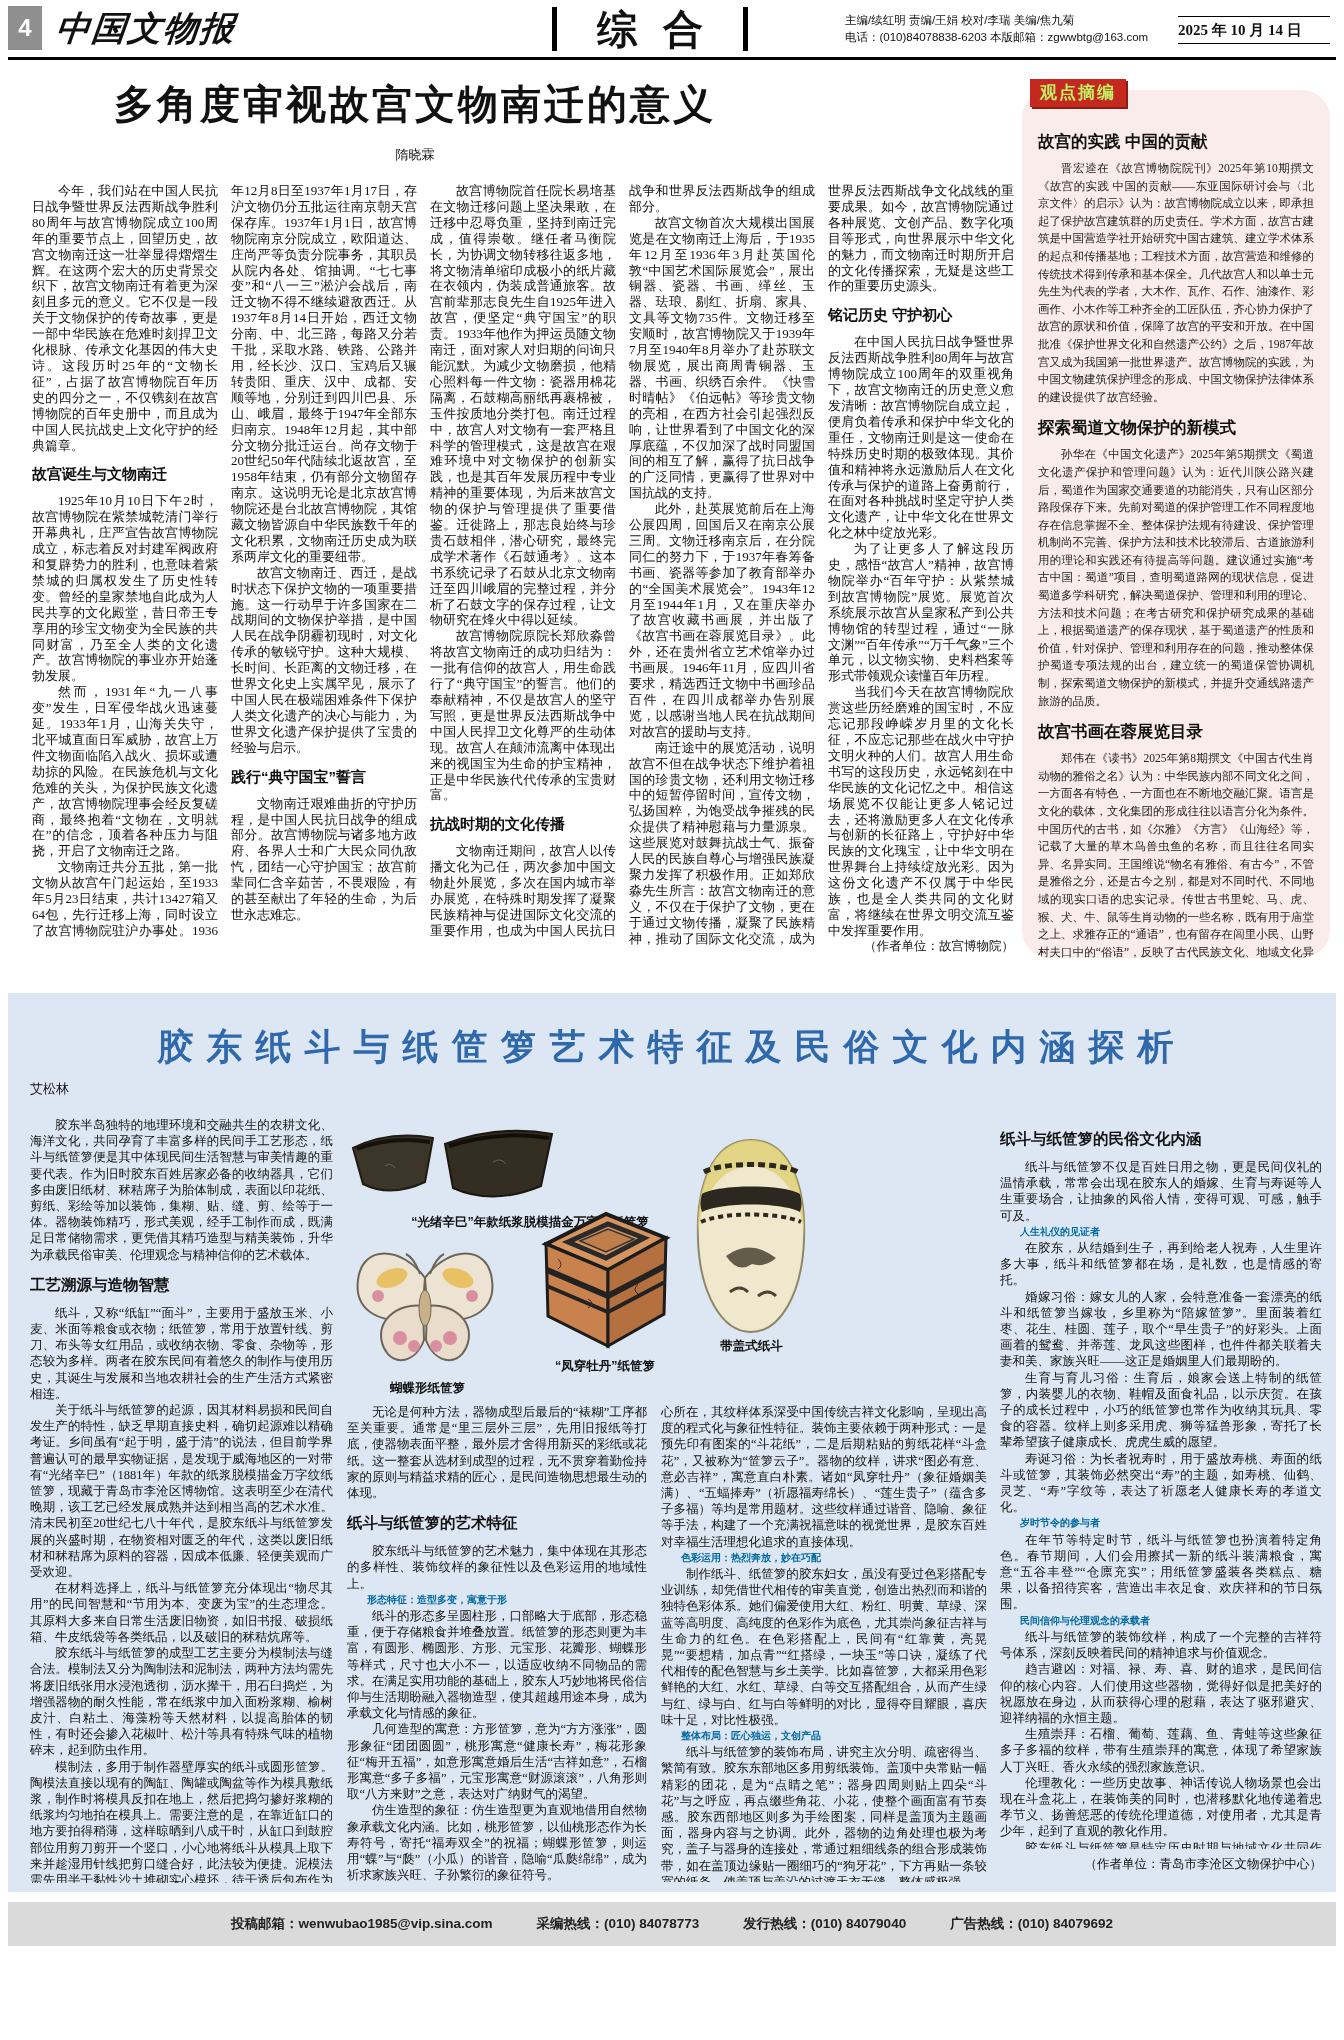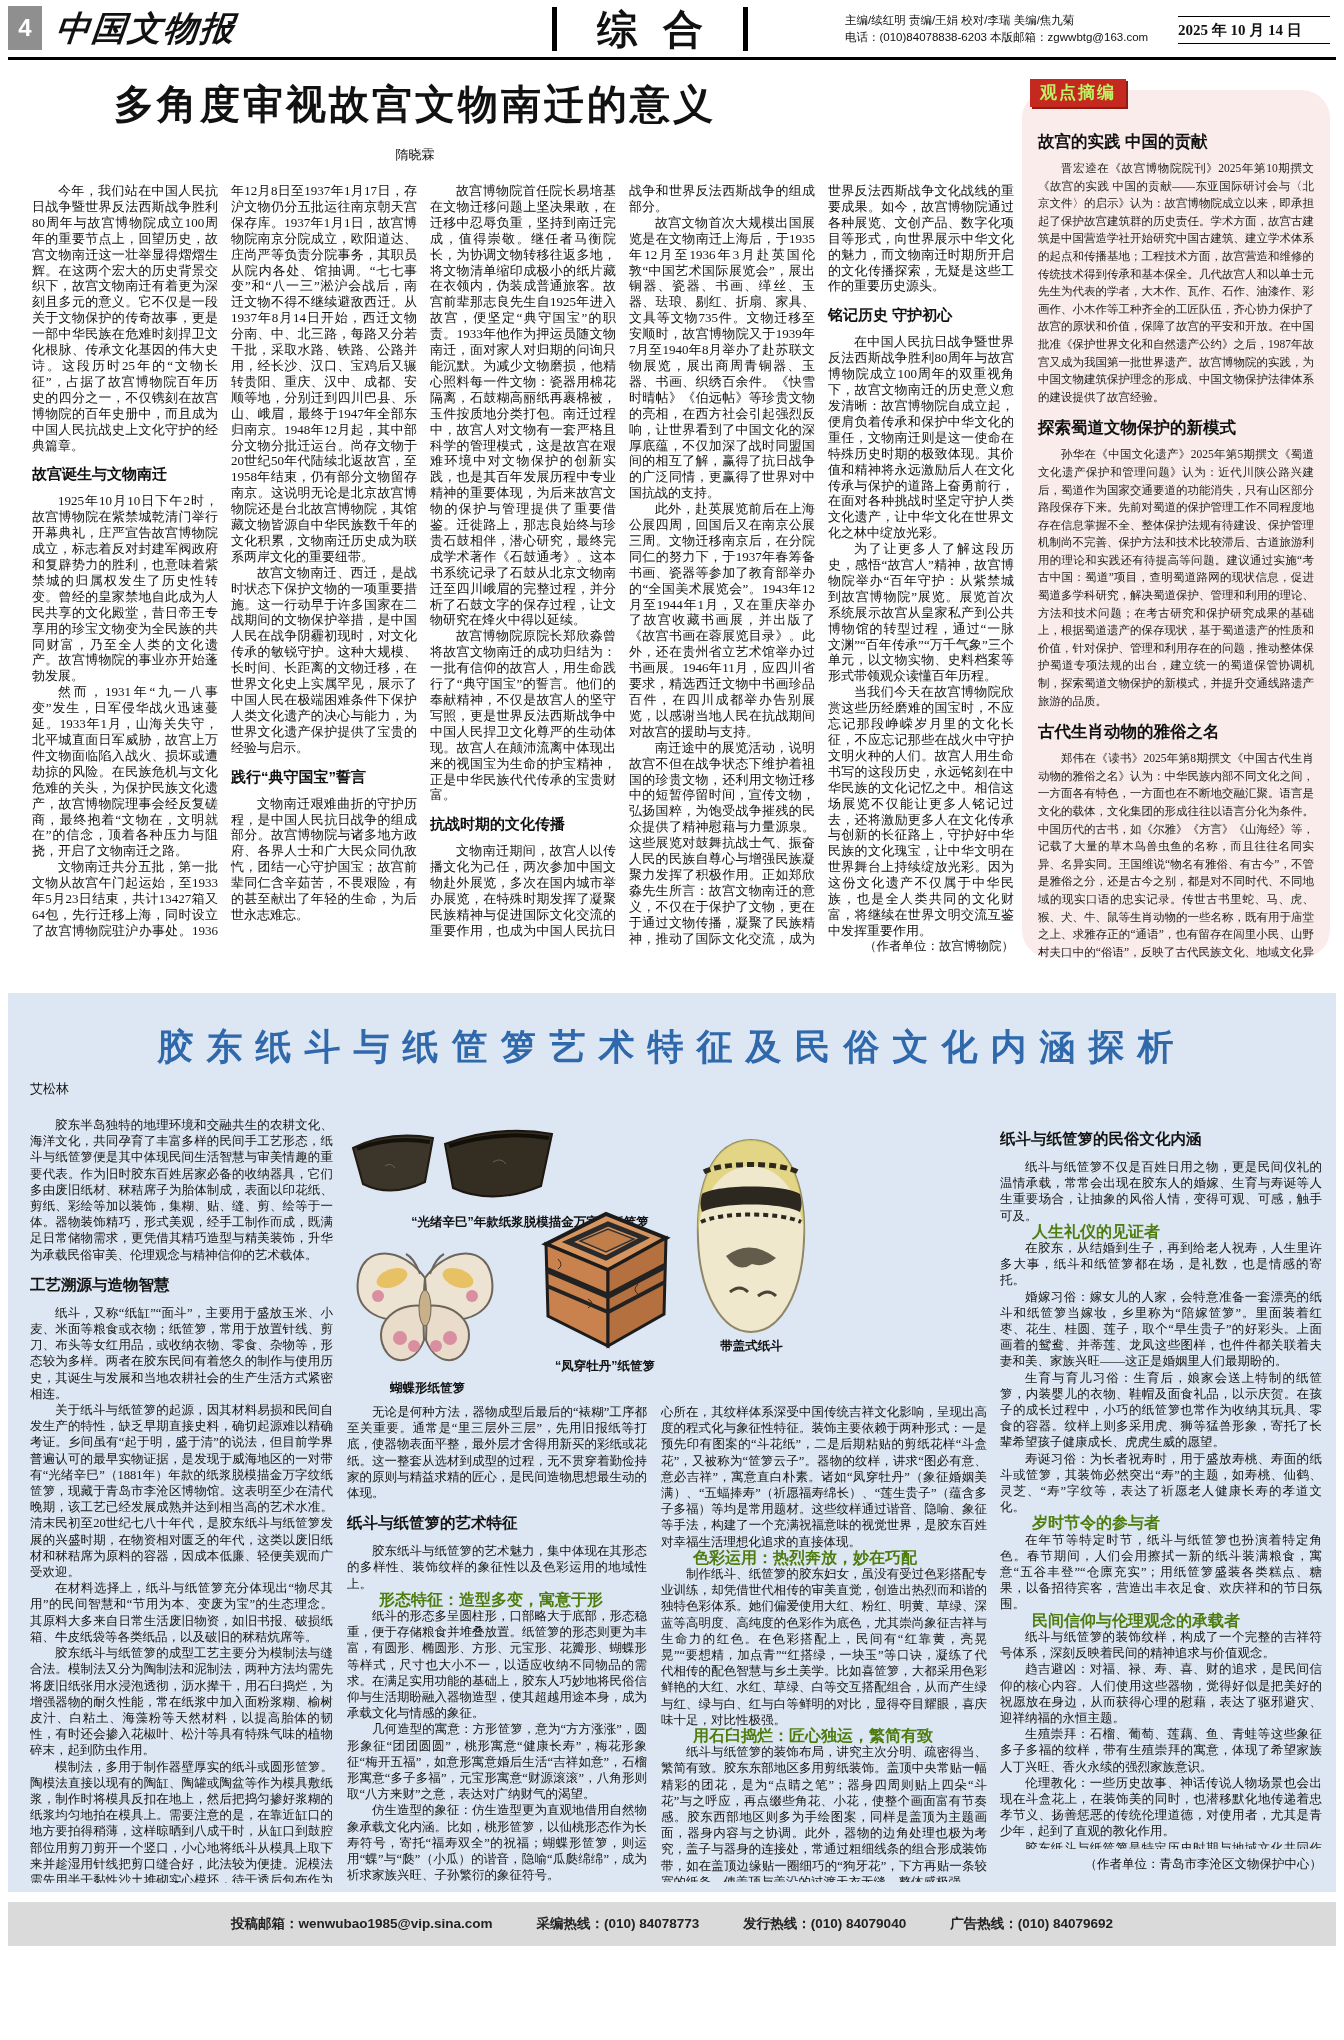--- a/index.html
+++ b/index.html
@@ -52,21 +52,21 @@
   .blue-panel{position:absolute;left:8px;top:993px;width:1328px;height:899px;background:#dde7f3;}
   .bottom-title{position:absolute;left:30px;top:1022px;width:1284px;text-align:center;
                 font:900 36px/50px "Liberation Serif",serif;letter-spacing:13px;color:#2f68ab;}
   .bottom-author{position:absolute;left:30px;top:1080px;width:1284px;text-align:left;
                  font:13px/18px "Liberation Serif",serif;}
   .bcol{position:absolute;overflow:hidden;text-align:justify;
         font:12.5px/16.2px "Liberation Serif",serif;color:#141414;}
   .bcol p{margin:0;text-indent:2em;}
   .bcol p.cont{text-indent:0;}
   .bcol h3.col-head{font:bold 15.5px/20px "Liberation Sans",sans-serif;margin:12px 0 10px 0;}
-  .bcol p.sub-head{font-weight:bold;font-family:"Liberation Sans",sans-serif;font-size:16px;color:#4d7c0f;}
+  .bcol p.sub-head{font-weight:bold;font-family:"Liberation Sans",sans-serif;font-size:10px;color:#0369a1;}
   .bcol1{left:30px;top:1117px;width:303px;height:766px;}
   .bcol2{left:347px;top:1404px;width:300px;height:478px;}
   .bcol3{left:661px;top:1404px;width:326px;height:478px;}
   .bcol4{left:1000px;top:1117px;width:322px;height:732px;}
   .bottom-byline{position:absolute;left:1000px;top:1856px;width:322px;text-align:right;
                  font:12.5px/16px "Liberation Serif",serif;}
 
   
   .fig{position:absolute;}
   .fig .cap{position:absolute;text-align:center;font:bold 12.5px/16px "Liberation Sans",sans-serif;color:#111;}
@@ -128,21 +128,21 @@
   <div class="opinion-box" data-interactable="false">
     <div class="op-article" data-interactable="false">
       <h3 data-interactable="false">故宫的实践 中国的贡献</h3>
       <p data-interactable="false">晋宏逵在《故宫博物院院刊》2025年第10期撰文《故宫的实践 中国的贡献——东亚国际研讨会与〈北京文件〉的启示》认为：故宫博物院成立以来，即承担起了保护故宫建筑群的历史责任。学术方面，故宫古建筑是中国营造学社开始研究中国古建筑、建立学术体系的起点和传播基地；工程技术方面，故宫营造和维修的传统技术得到传承和基本保全。几代故宫人和以单士元先生为代表的学者，大木作、瓦作、石作、油漆作、彩画作、小木作等工种齐全的工匠队伍，齐心协力保护了故宫的原状和价值，保障了故宫的平安和开放。在中国批准《保护世界文化和自然遗产公约》之后，1987年故宫又成为我国第一批世界遗产。故宫博物院的实践，为中国文物建筑保护理念的形成、中国文物保护法律体系的建设提供了故宫经验。</p>
     </div>
     <div class="op-article" data-interactable="false">
       <h3 data-interactable="false">探索蜀道文物保护的新模式</h3>
       <p data-interactable="false">孙华在《中国文化遗产》2025年第5期撰文《蜀道文化遗产保护和管理问题》认为：近代川陕公路兴建后，蜀道作为国家交通要道的功能消失，只有山区部分路段保存下来。先前对蜀道的保护管理工作不同程度地存在信息掌握不全、整体保护法规有待建设、保护管理机制尚不完善、保护方法和技术比较滞后、古道旅游利用的理论和实践还有待提高等问题。建议通过实施“考古中国：蜀道”项目，查明蜀道路网的现状信息，促进蜀道多学科研究，解决蜀道保护、管理和利用的理论、方法和技术问题；在考古研究和保护研究成果的基础上，根据蜀道遗产的保存现状，基于蜀道遗产的性质和价值，针对保护、管理和利用存在的问题，推动整体保护蜀道专项法规的出台，建立统一的蜀道保管协调机制，探索蜀道文物保护的新模式，并提升交通线路遗产旅游的品质。</p>
     </div>
     <div class="op-article" data-interactable="false">
-      <h3 data-interactable="false">古代生肖动物的雅俗之名</h3>
+      <h3 data-interactable="false">故宫书画在蓉展览目录</h3>
       <p data-interactable="false">郑伟在《读书》2025年第8期撰文《中国古代生肖动物的雅俗之名》认为：中华民族内部不同文化之间，一方面各有特色，一方面也在不断地交融汇聚。语言是文化的载体，文化集团的形成往往以语言分化为条件。中国历代的古书，如《尔雅》《方言》《山海经》等，记载了大量的草木鸟兽虫鱼的名称，而且往往名同实异、名异实同。王国维说“物名有雅俗、有古今”，不管是雅俗之分，还是古今之别，都是对不同时代、不同地域的现实口语的忠实记录。传世古书里蛇、马、虎、猴、犬、牛、鼠等生肖动物的一些名称，既有用于庙堂之上、求雅存正的“通语”，也有留存在闾里小民、山野村夫口中的“俗语”，反映了古代民族文化、地域文化异彩纷呈的历史图景，也侧面体现出中国古文明“中心”与“四裔”并存的格局。</p>
     </div>
   </div>
   <div class="opinion-label" data-interactable="false">观点摘编</div>
 
   <div class="blue-panel" data-interactable="false"></div>
   <div class="bottom-title" data-interactable="false">胶东纸斗与纸笸箩艺术特征及民俗文化内涵探析</div>
   <div class="bottom-author" data-interactable="false">艾松林</div>
 
   <div class="bcol bcol1" data-interactable="false">
@@ -160,21 +160,21 @@
       <p data-interactable="false">胶东纸斗与纸笸箩的艺术魅力，集中体现在其形态的多样性、装饰纹样的象征性以及色彩运用的地域性上。</p>
       <p class="sub-head" data-interactable="false">形态特征：造型多变，寓意于形</p>
       <p data-interactable="false">纸斗的形态多呈圆柱形，口部略大于底部，形态稳重，便于存储粮食并堆叠放置。纸笸箩的形态则更为丰富，有圆形、椭圆形、方形、元宝形、花瓣形、蝴蝶形等样式，尺寸也大小不一，以适应收纳不同物品的需求。在满足实用功能的基础上，胶东人巧妙地将民俗信仰与生活期盼融入器物造型，使其超越用途本身，成为承载文化与情感的象征。</p>
       <p data-interactable="false">几何造型的寓意：方形笸箩，意为“方方涨涨”，圆形象征“团团圆圆”，桃形寓意“健康长寿”，梅花形象征“梅开五福”，如意形寓意婚后生活“吉祥如意”，石榴形寓意“多子多福”，元宝形寓意“财源滚滚”，八角形则取“八方来财”之意，表达对广纳财气的渴望。</p>
       <p data-interactable="false">仿生造型的象征：仿生造型更为直观地借用自然物象承载文化内涵。比如，桃形笸箩，以仙桃形态作为长寿符号，寄托“福寿双全”的祝福；蝴蝶形笸箩，则运用“蝶”与“瓞”（小瓜）的谐音，隐喻“瓜瓞绵绵”，成为祈求家族兴旺、子孙繁衍的象征符号。</p>
     </div>
   <div class="bcol bcol3" data-interactable="false">
       <p class="cont" data-interactable="false">心所在，其纹样体系深受中国传统吉祥文化影响，呈现出高度的程式化与象征性特征。装饰主要依赖于两种形式：一是预先印有图案的“斗花纸”，二是后期粘贴的剪纸花样“斗盒花”，又被称为“笸箩云子”。器物的纹样，讲求“图必有意、意必吉祥”，寓意直白朴素。诸如“凤穿牡丹”（象征婚姻美满）、“五蝠捧寿”（祈愿福寿绵长）、“莲生贵子”（蕴含多子多福）等均是常用题材。这些纹样通过谐音、隐喻、象征等手法，构建了一个充满祝福意味的视觉世界，是胶东百姓对幸福生活理想化追求的直接体现。</p>
       <p class="sub-head" data-interactable="false">色彩运用：热烈奔放，妙在巧配</p>
       <p data-interactable="false">制作纸斗、纸笸箩的胶东妇女，虽没有受过色彩搭配专业训练，却凭借世代相传的审美直觉，创造出热烈而和谐的独特色彩体系。她们偏爱使用大红、粉红、明黄、草绿、深蓝等高明度、高纯度的色彩作为底色，尤其崇尚象征吉祥与生命力的红色。在色彩搭配上，民间有“红靠黄，亮晃晃”“要想精，加点青”“红搭绿，一块玉”等口诀，凝练了代代相传的配色智慧与乡土美学。比如喜笸箩，大都采用色彩鲜艳的大红、水红、草绿、白等交互搭配组合，从而产生绿与红、绿与白、红与白等鲜明的对比，显得夺目耀眼，喜庆味十足，对比性极强。</p>
-      <p class="sub-head" data-interactable="false">用石臼捣烂：匠心独运，繁简有致</p>
+      <p class="sub-head" data-interactable="false">整体布局：匠心独运，文创产品</p>
       <p data-interactable="false">纸斗与纸笸箩的装饰布局，讲究主次分明、疏密得当、繁简有致。胶东东部地区多用剪纸装饰。盖顶中央常贴一幅精彩的团花，是为“点睛之笔”；器身四周则贴上四朵“斗花”与之呼应，再点缀些角花、小花，使整个画面富有节奏感。胶东西部地区则多为手绘图案，同样是盖顶为主题画面，器身内容与之协调。此外，器物的边角处理也极为考究，盖子与器身的连接处，常通过粗细线条的组合形成装饰带，如在盖顶边缘贴一圈细巧的“狗牙花”，下方再贴一条较宽的纸条，使盖顶与盖沿的过渡天衣无缝，整体感极强。</p>
     </div>
   <div class="bcol bcol4" data-interactable="false">
       <h3 class="col-head" data-interactable="false">纸斗与纸笸箩的民俗文化内涵</h3>
       <p data-interactable="false">纸斗与纸笸箩不仅是百姓日用之物，更是民间仪礼的温情承载，常常会出现在胶东人的婚嫁、生育与寿诞等人生重要场合，让抽象的风俗人情，变得可观、可感，触手可及。</p>
       <p class="sub-head" data-interactable="false">人生礼仪的见证者</p>
       <p data-interactable="false">在胶东，从结婚到生子，再到给老人祝寿，人生里许多大事，纸斗和纸笸箩都在场，是礼数，也是情感的寄托。</p>
       <p data-interactable="false">婚嫁习俗：嫁女儿的人家，会特意准备一套漂亮的纸斗和纸笸箩当嫁妆，乡里称为“陪嫁笸箩”。里面装着红枣、花生、桂圆、莲子，取个“早生贵子”的好彩头。上面画着的鸳鸯、并蒂莲、龙凤这些图样，也件件都关联着夫妻和美、家族兴旺——这正是婚姻里人们最期盼的。</p>
       <p data-interactable="false">生育与育儿习俗：生育后，娘家会送上特制的纸笸箩，内装婴儿的衣物、鞋帽及面食礼品，以示庆贺。在孩子的成长过程中，小巧的纸笸箩也常作为收纳其玩具、零食的容器。纹样上则多采用虎、狮等猛兽形象，寄托了长辈希望孩子健康成长、虎虎生威的愿望。</p>
       <p data-interactable="false">寿诞习俗：为长者祝寿时，用于盛放寿桃、寿面的纸斗或笸箩，其装饰必然突出“寿”的主题，如寿桃、仙鹤、灵芝、“寿”字纹等，表达了祈愿老人健康长寿的孝道文化。</p>

